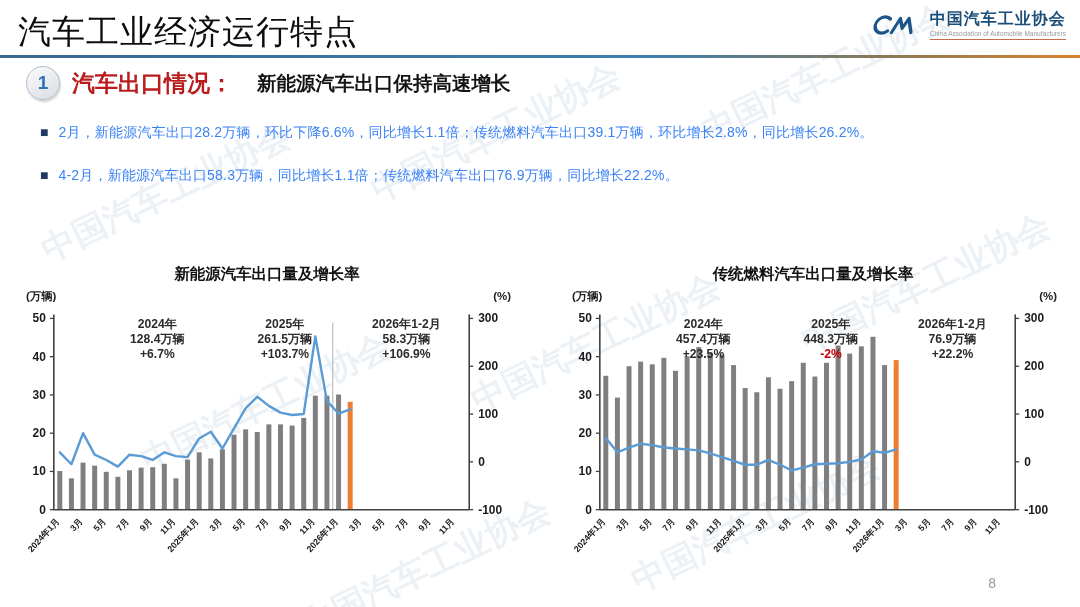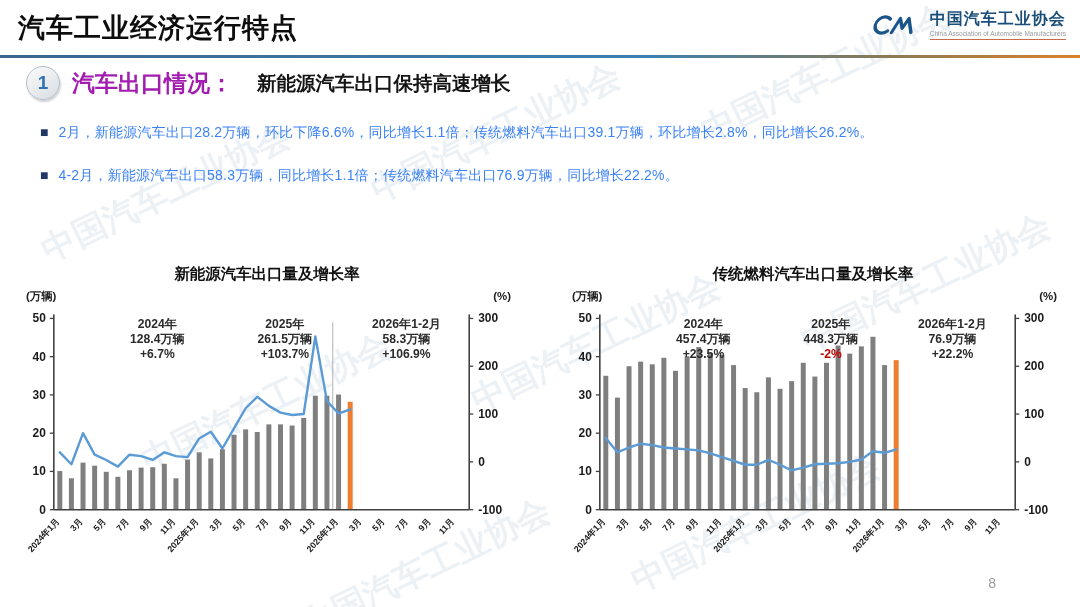--- a/index.html
+++ b/index.html
@@ -2,33 +2,33 @@
 <html><head>
 <meta charset="utf-8">
 <style>
   html,body{margin:0;padding:0;background:#fff;width:1080px;height:607px;overflow:hidden;
     font-family:"Liberation Sans","DejaVu Sans",sans-serif;}
   .slide{position:relative;width:1080px;height:607px;background:#ffffff;}
   
   .wm{position:absolute;color:rgba(45,95,150,0.09);font-size:34px;font-weight:bold;
       transform:rotate(-26deg);white-space:nowrap;pointer-events:none;user-select:none;}
   
-  .page-title{position:absolute;top:10px;left:18px;font-size:27px;font-weight:bold;color:#0d0d0d;letter-spacing:1px;}
+  .page-title{position:absolute;top:10px;left:18px;font-size:33px;font-weight:normal;color:#0d0d0d;letter-spacing:1px;}
   .logo{position:absolute;top:8px;right:14px;display:flex;align-items:center;gap:8px;}
   .logo-names{display:flex;flex-direction:column;line-height:1.1;}
   .logo-cn{font-size:16px;font-weight:bold;color:#1b4e79;letter-spacing:1px;}
   .logo-en{font-size:6.5px;color:#9a9a9a;margin-top:2px;border-bottom:1px solid #c96b4a;padding-bottom:2px;}
   .rule{position:absolute;top:55px;left:0;width:1080px;height:3px;
         background:linear-gradient(90deg,#39678f 0%,#3d7fae 60%,#8a7a55 82%,#d9822e 100%);}
   
   .section{position:absolute;top:66px;left:26px;display:flex;align-items:center;gap:12px;}
   .num-circle{width:32px;height:32px;border-radius:50%;border:1px solid #aebfd0;
       background:linear-gradient(145deg,#fbfbfb,#d8dde2);color:#2e74b5;font-size:19px;font-weight:bold;
       display:flex;align-items:center;justify-content:center;box-shadow:1px 2px 2px rgba(0,0,0,0.18);}
-  .sec-head{font-size:23px;font-weight:bold;color:#a21caf;}
+  .sec-head{font-size:23px;font-weight:bold;color:#b91c1c;}
   .sec-sub{font-size:19.5px;font-weight:bold;color:#141414;margin-left:12px;}
   
   .bullets{position:absolute;top:114px;left:40px;width:1020px;}
   .bullet{display:flex;margin-bottom:6px;}
   .bullet .sq{color:#1f3864;font-size:14px;line-height:37px;margin-right:10px;flex:0 0 auto;}
   .bullet .tx{color:#3b82f6;font-size:14px;font-weight:400;line-height:37px;letter-spacing:0.2px;}
   
   .charts{position:absolute;top:260px;left:8px;width:1064px;display:flex;gap:28px;}
   .chart-panel{width:520px;height:332px;}
   .page-num{position:absolute;right:84px;bottom:16px;color:#9b9b9b;font-size:14px;}

